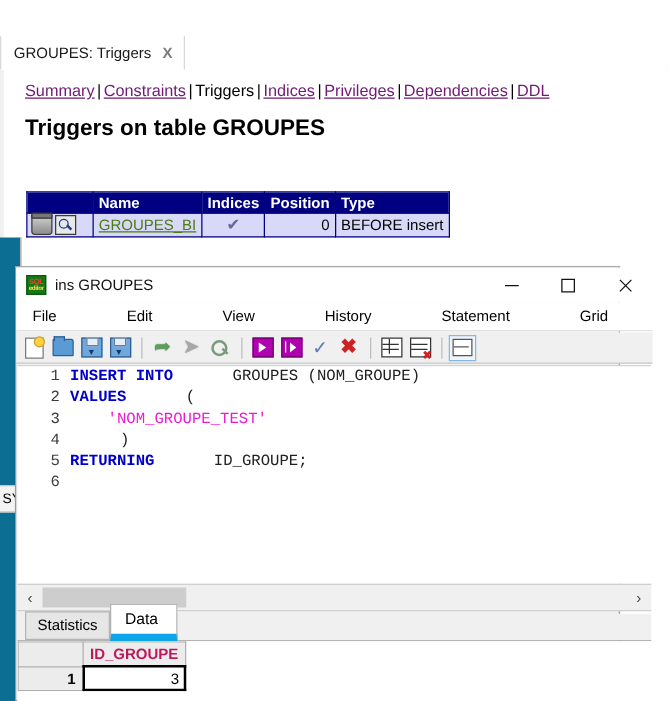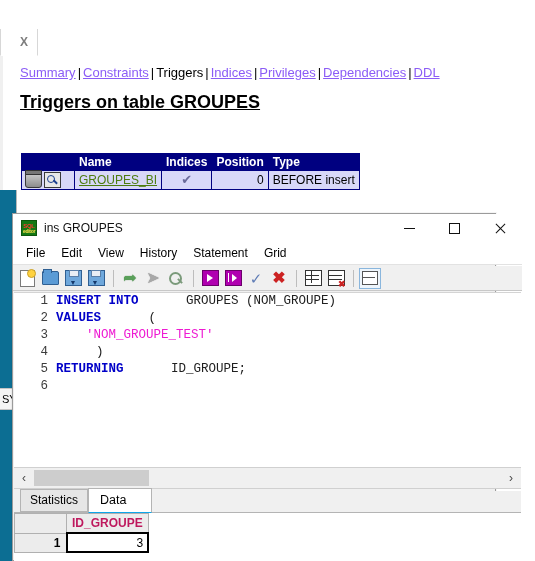--- a/index.html
+++ b/index.html
@@ -92,28 +92,28 @@
     background: #ffffff;
     border-left: 3px solid #f0f0f0;
     box-sizing: border-box;
   }
   .navlinks {
     position: absolute; left: 17px; top: 9px;
     font-size: 13px; color: #000000;
     white-space: nowrap;
   }
   .navlinks a {
-    color: #8b5cf6;
+    color: #701a75;
   }
   .navlinks .sep { color: #000; padding: 0 2px; }
   .navlinks .current { color: #000; text-decoration: none; }
 
   .page-h1 {
     position: absolute; left: 17px; top: 36px;
-    font-size: 18px; font-weight: bold; color: #000; text-decoration: underline;
+    font-size: 18px; font-weight: bold; color: #000;
   }
   .section-h2 {
     position: absolute; left: 17px; top: 78px;
     font-size: 13px; color: #000;
   }
 
   
   .trig-table {
     position: absolute; left: 18px; top: 97px;
     border-collapse: collapse;
@@ -241,20 +241,21 @@
   .swb .close-glyph::after { transform: rotate(-45deg); }
 
   .sql-menubar {
     position: absolute; left: 0; top: 28px;
     width: 509px; height: 23px;
     background: #ffffff;
     border-bottom: 1px solid #e2e2e2;
     display: flex; align-items: center;
     padding-left: 5px;
     box-sizing: border-box;
+    gap: 40px;
   }
   .menu-item {
     font-size: 12px; color: #000;
     padding: 2px 8px;
   }
 
   .sql-toolbar {
     position: absolute; left: 0; top: 52px;
     width: 509px; height: 25px;
     background: #f0f0f0;
@@ -378,22 +379,22 @@
     font-size: 12px; color: #000;
     padding: 3px 9px 3px 9px;
     border: 1px solid #b4b4b4;
     background: #e6e6e6;
     border-bottom: 1px solid #b4b4b4;
     box-sizing: border-box;
     line-height: 15px;
   }
   .res-tab.active {
     background: #ffffff;
-    border-bottom: 1px solid #0ea5e9;
-    padding: 4px 25px 4px 11px;
+    border-bottom: 6px solid #0ea5e9;
+    padding: 4px 15px 4px 11px;
     margin-bottom: -1px;
     font-size: 12.5px;
   }
 
   
   .grid-wrap {
     position: absolute; left: 1px; top: 299px;
     width: 507px; height: 48px;
     background: #ffffff;
     box-sizing: border-box;
@@ -443,20 +444,21 @@
 </head>
 <body>
 
 <div id="root">
 
   <div class="outer-win">
 
 
     <div class="tabstrip">
       <div class="doc-tab">
+        <span class="doc-tab-label">GROUPES: Triggers</span>
         <span class="doc-tab-close">X</span>
       </div>
     </div>
 
     <div class="report-pane">
 
       <div class="navlinks">
         <a href="#">Summary</a><span class="sep">|</span><a href="#">Constraints</a><span class="sep">|</span><span class="current">Triggers</span><span class="sep">|</span><a href="#">Indices</a><span class="sep">|</span><a href="#">Privileges</a><span class="sep">|</span><a href="#">Dependencies</a><span class="sep">|</span><a href="#">DDL</a>
       </div>
 

